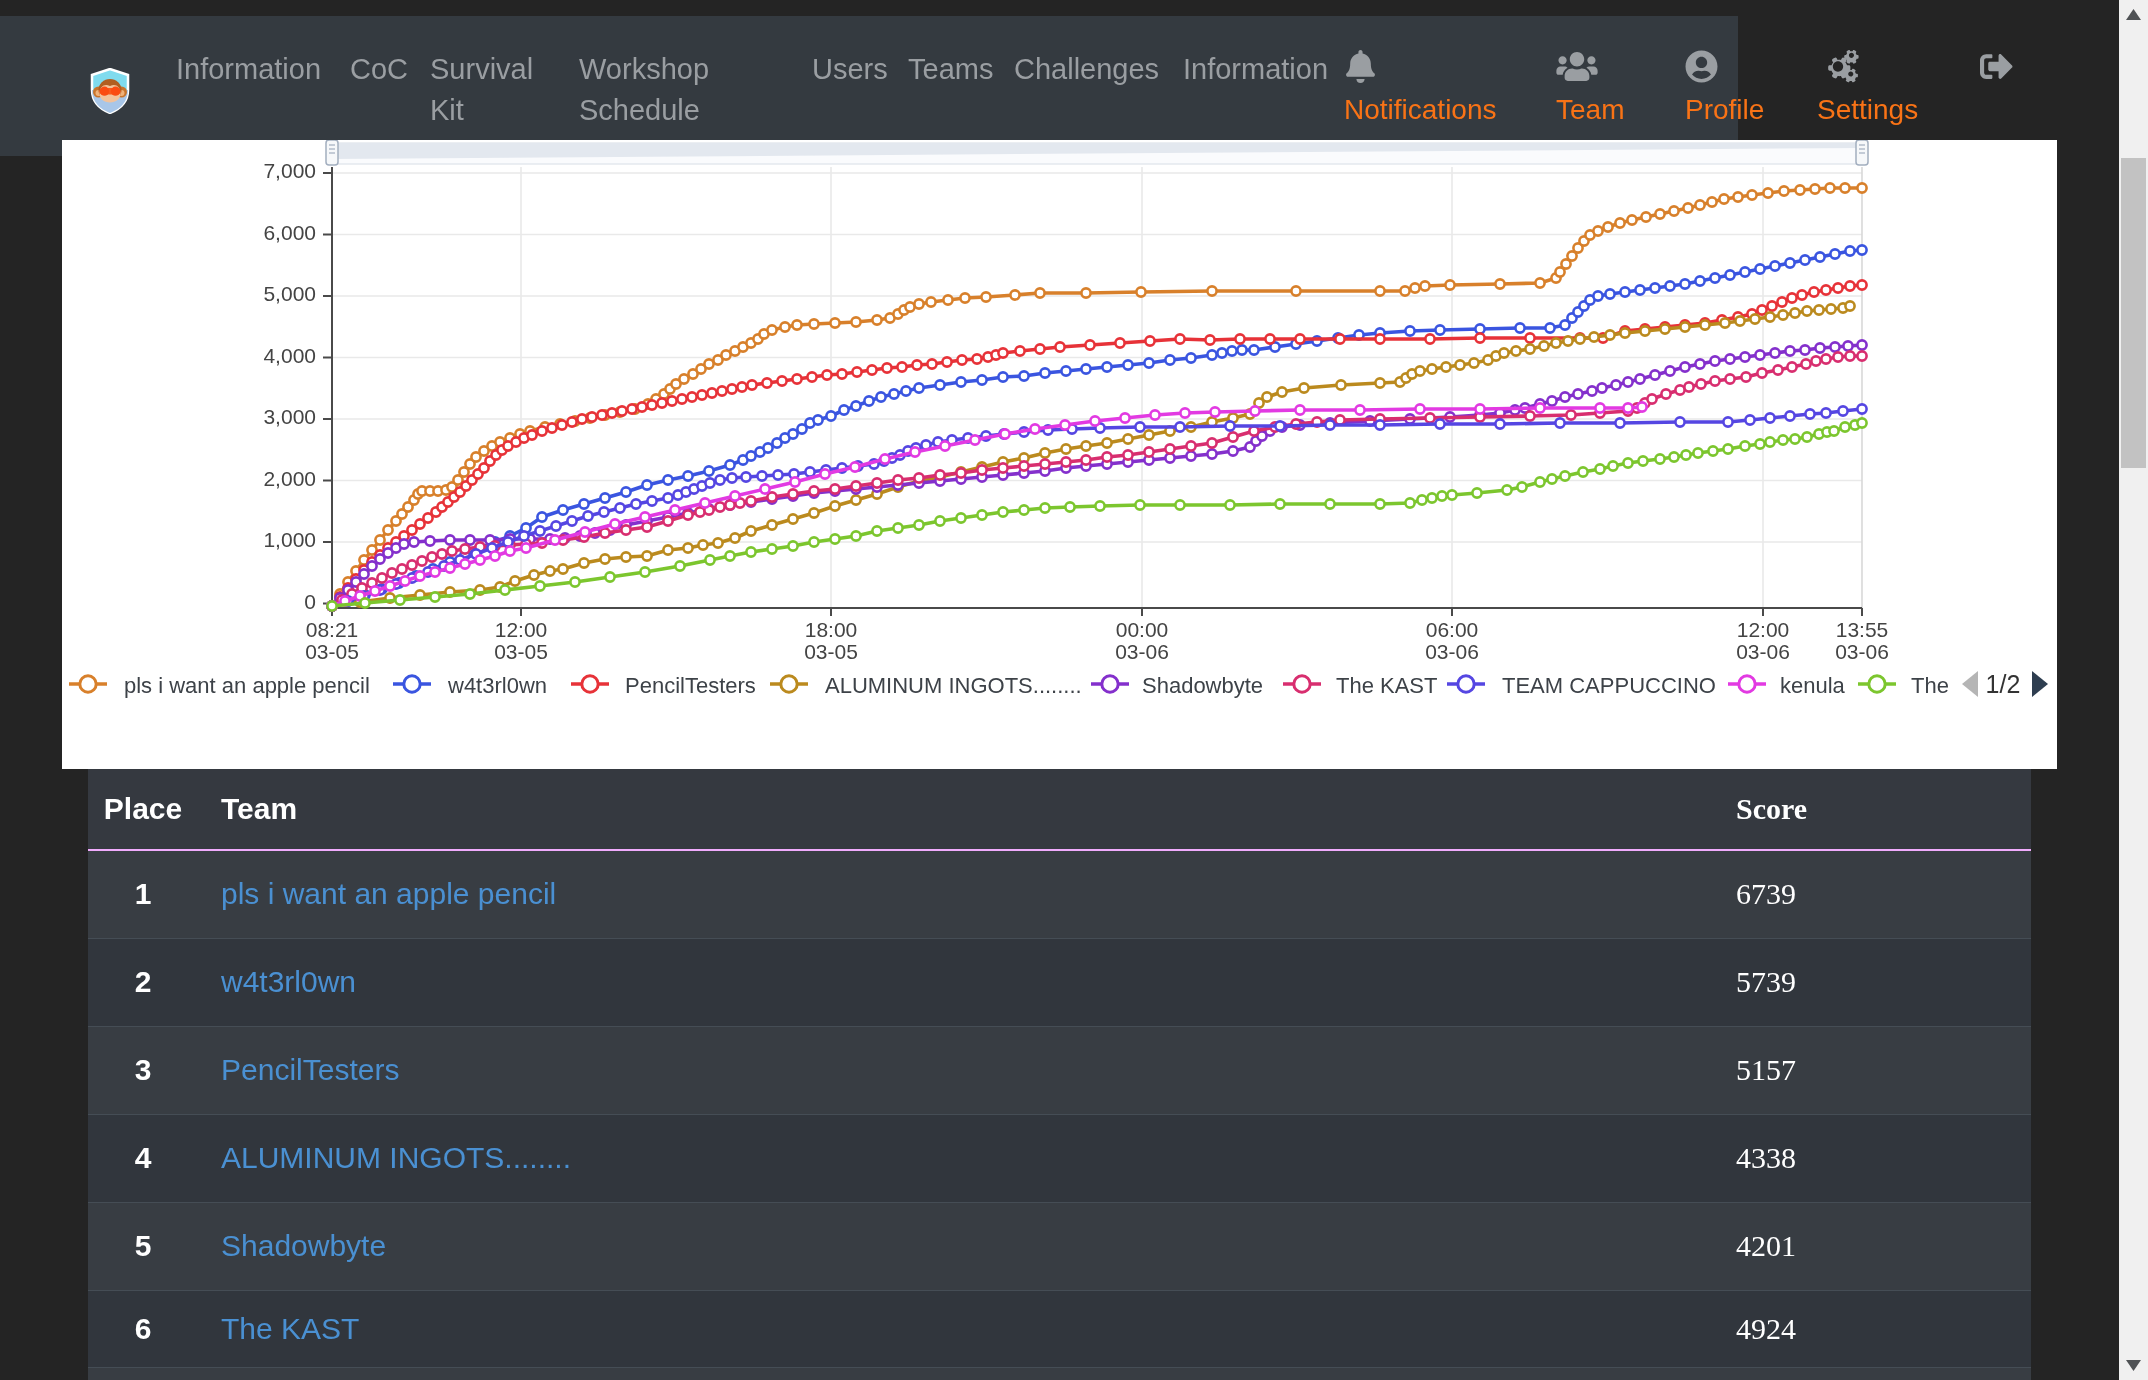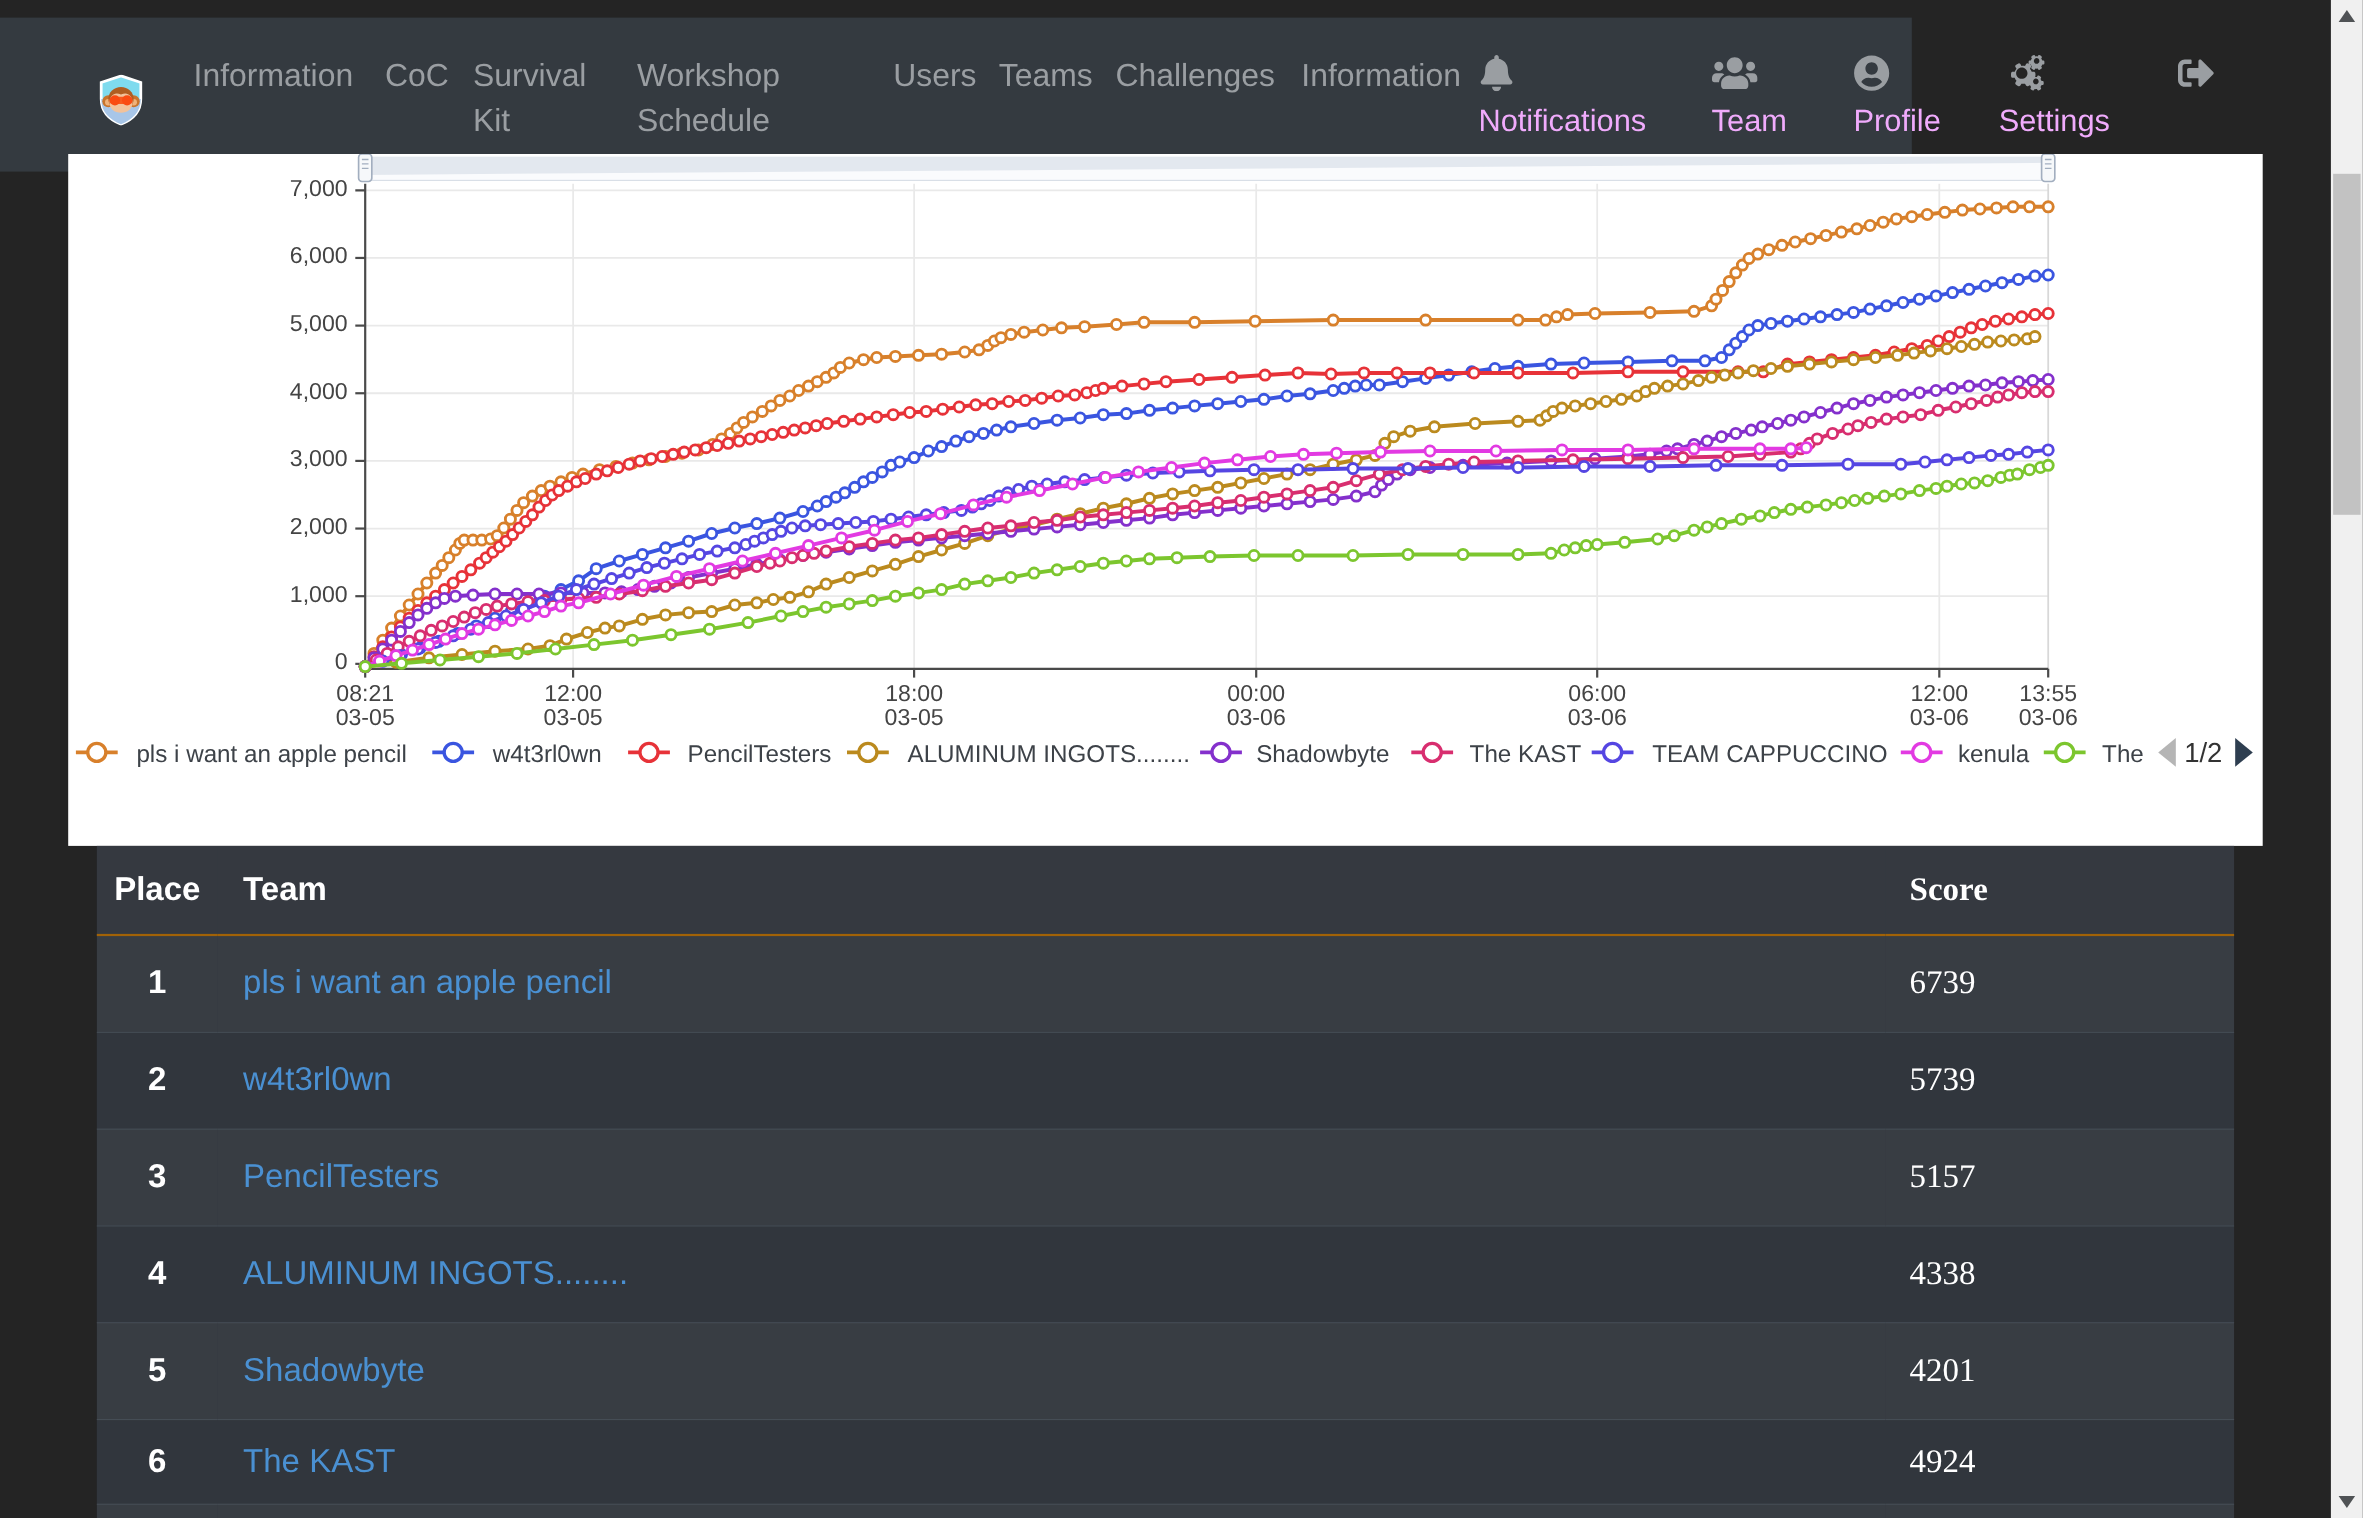--- a/index.html
+++ b/index.html
@@ -2,26 +2,26 @@
 <html><head>
 <meta charset="utf-8">
 <style>
 * { margin:0; padding:0; box-sizing:border-box; }
 html,body { width:2148px; height:1380px; overflow:hidden; background:#242424; font-family:"Liberation Sans", sans-serif; }
 .navbar { position:absolute; left:0; top:16px; width:1738px; height:140px; background:#343a40; }
 .logo { position:absolute; left:89px; top:52px; }
 .nl { position:absolute; top:33px; font-size:29px; line-height:41px; color:#9a9ea2; }
 .ni { position:absolute; top:34px; color:#9a9ea2; }
 .ic { height:36px; }
-.il { font-size:28px; margin-top:8px; color:#f0abfc; }
+.il { font-size:28px; margin-top:8px; color:#f97316; }
 .card { position:absolute; left:62px; top:140px; width:1995px; height:629px; background:#fff; }
 .tablewrap { position:absolute; left:88px; top:769px; width:1943px; height:611px; background:#31363d; }
 table { width:1943px; border-collapse:collapse; table-layout:fixed; }
 th,td { font-size:30px; color:#fff; }
-thead th { height:81px; border-bottom:2px solid #a16207; font-weight:bold; text-align:left; }
+thead th { height:81px; border-bottom:2px solid #f0abfc; font-weight:bold; text-align:left; }
 td { height:88px; border-top:1px solid #454d55; }
 tbody tr:nth-child(odd) { background:rgba(255,255,255,0.035); }
 thead tr { background:rgba(255,255,255,0.02); }
 col.c1 { width:110px; } col.c2 { width:1516px; } col.c3 { width:317px; }
 th.pl,td.pl { text-align:center; font-weight:bold; }
 th.tm,td.tm { padding-left:23px; }
 th.sc,td.sc { padding-left:22px;font-family:Liberation Serif, serif; }
 .lnk { color:#4a90d2; }
 .sbar { position:absolute; right:0; top:0; width:29px; height:1380px; background:#f0f0f0; }
 .sthumb { position:absolute; left:2px; top:158px; width:25px; height:310px; background:#c2c2c2; }

